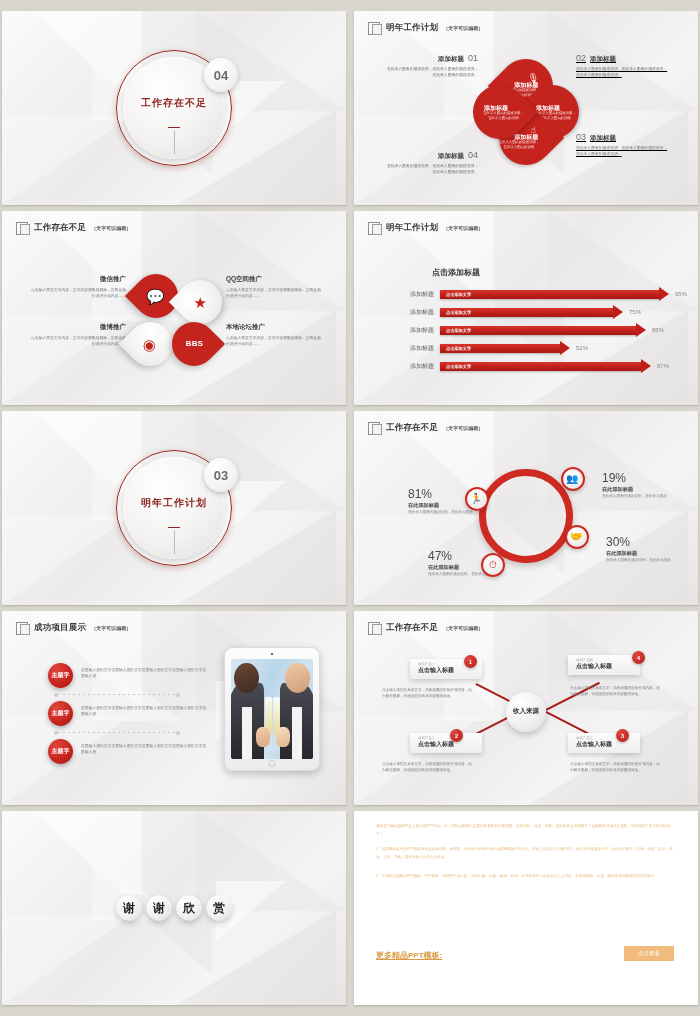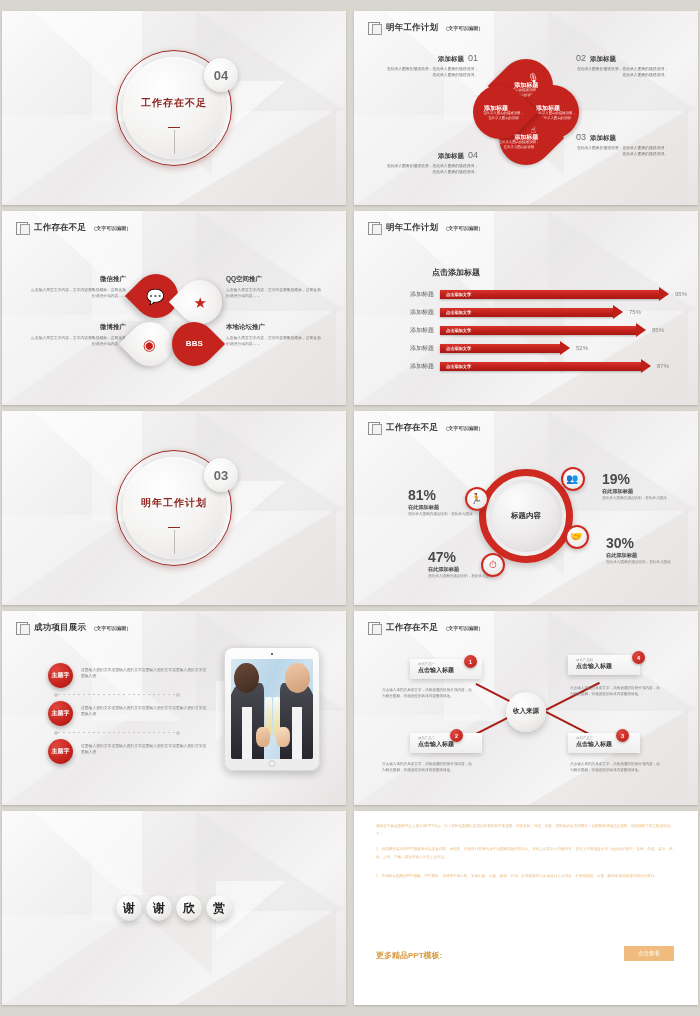--- a/index.html
+++ b/index.html
@@ -97,21 +97,21 @@
   .pet-bottom > * { transform:rotate(-45deg); }
   .pet-left { left:0; top:26px; border-radius:50% 50% 0 50%; transform:rotate(-45deg); }
   .pet-left > * { transform:rotate(45deg); }
 
   .pcap { position:absolute; width:92px; }
   .pcap .ph { display:flex; align-items:baseline; gap:4px; margin-bottom:2px; }
   .pcap .pnum { font-size:9px; color:#6f6f6f; }
   .pcap .plbl { font-size:6.5px; font-weight:bold; color:#3b3b3b; }
   .pcap .pbody { font-size:3.8px; line-height:1.6; color:#6b6b6b; }
   .pcap.l { text-align:right; } .pcap.l .ph { justify-content:flex-end; }
-  .pcap.r { text-align:right; }
+  .pcap.r { text-align:left;text-decoration:underline; }
   .cap1 { left:32px; top:42px; } .cap2 { right:30px; top:42px; }
   .cap3 { right:30px; bottom:48px; } .cap4 { left:32px; bottom:30px; }
 
   
   .pins { position:absolute; left:50%; top:56%; transform:translate(-50%,-50%); width:96px; height:92px; }
   .pin { position:absolute; width:44px; height:44px; display:flex; align-items:center; justify-content:center;
          box-shadow:0 3px 6px rgba(0,0,0,.22); }
   .pin.red { background:#c5231d; color:#fff; }
   .pin.white { background:radial-gradient(circle at 36% 30%,#fff 0%,#f3f2f1 60%,#e3e1e0 100%); color:#c5231d; }
   .pin.a { border-radius:50% 50% 50% 0; left:8px; top:0; transform:rotate(45deg); }
@@ -152,21 +152,21 @@
       background:radial-gradient(circle at 36% 28%,#fcfcfc 0%,#eceaea 55%,#d6d4d3 100%);
       display:flex; align-items:center; justify-content:center;
       font-size:7.5px; font-weight:bold; color:#333; box-shadow:inset 0 2px 4px rgba(0,0,0,.07); }
   .mini { position:absolute; width:24px; height:24px; border-radius:50%; border:2.5px solid #cf2a22;
       background:radial-gradient(circle at 36% 28%,#fff 0%,#f0efee 60%,#ddd 100%);
       display:flex; align-items:center; justify-content:center; font-size:10px; color:#c5231d;
       box-shadow:0 2px 4px rgba(0,0,0,.2); }
   .m-tl { left:-14px; top:18px; } .m-tr { right:-12px; top:-2px; }
   .m-br { right:-16px; bottom:14px; } .m-bl { left:2px; bottom:-14px; }
   .pcell { position:absolute; width:78px; }
-  .pcell .pv { font-size:14px; color:#4a4a4a; font-weight:bold; }
+  .pcell .pv { font-size:12px; color:#4a4a4a; font-weight:normal; }
   .pcell .pl { font-size:5.2px; color:#55b; color:#444; margin:1px 0; font-weight:bold; }
   .pcell .pb { font-size:3.6px; line-height:1.6; color:#7a7a7a; }
   .pcell.l { text-align:left; }
   .c-36 { left:54px; top:76px; } .c-19 { right:18px; top:60px; }
   .c-20 { right:14px; top:124px; } .c-24 { left:74px; top:138px; }
 
   
   .proj { position:absolute; left:46px; top:52px; width:160px; }
   .prow { display:flex; align-items:flex-start; gap:8px; margin-bottom:4px; }
   .pbadge { width:25px; height:25px; border-radius:50%;
@@ -231,21 +231,21 @@
       background:radial-gradient(circle at 34% 26%,#ffffff 0%,#f2f1f0 55%,#dcdad9 100%);
       box-shadow:0 3px 6px rgba(0,0,0,.2), inset 0 1px 2px rgba(255,255,255,.9);
       display:flex; align-items:center; justify-content:center;
       font-size:12px; font-weight:bold; color:#1f1f1f; }
 
   
   .cslide { background:#ffffff; }
   .ct { text-align:center; font-size:9px; font-weight:bold; color:#e0a145; margin-top:33px; }
   .cp { margin:12px 22px 0; font-size:3.6px; line-height:2.1; color:#e8b878; }
   .cp.gap { margin-top:8px; }
-  .cmore { position:absolute; left:22px; bottom:44px; font-size:8px; font-weight:bold; color:#d99b42; }
+  .cmore { position:absolute; left:22px; bottom:44px; font-size:8px; font-weight:bold; color:#d99b42;text-decoration:underline; }
   .cbtn { position:absolute; right:24px; bottom:44px; background:#f0bb7c; color:#fff;
       font-size:5.5px; padding:4px 14px; border:none; }
 </style>
 </head>
 <body>
 
 <div class="sheet">
 
   <div class="slide">
     <div class="poly">
@@ -507,21 +507,20 @@
         <div class="pb">在此录入图表的描述说明，在此录入图此</div>
       </div>
       <div class="pcell l c-24">
         <div class="pv">47%</div>
         <div class="pl">在此添加标题</div>
         <div class="pb">在此录入图表的描述说明，在此录入图此</div>
       </div>
 
       <div class="ringwrap">
         <div class="big-ring"></div>
-        <div class="big-center">标题内容</div>
         <div class="mini m-tl">
             <span>🏃</span>
           </div>
         <div class="mini m-tr">
             <span>👥</span>
           </div>
         <div class="mini m-br">
             <span>🤝</span>
           </div>
         <div class="mini m-bl">

